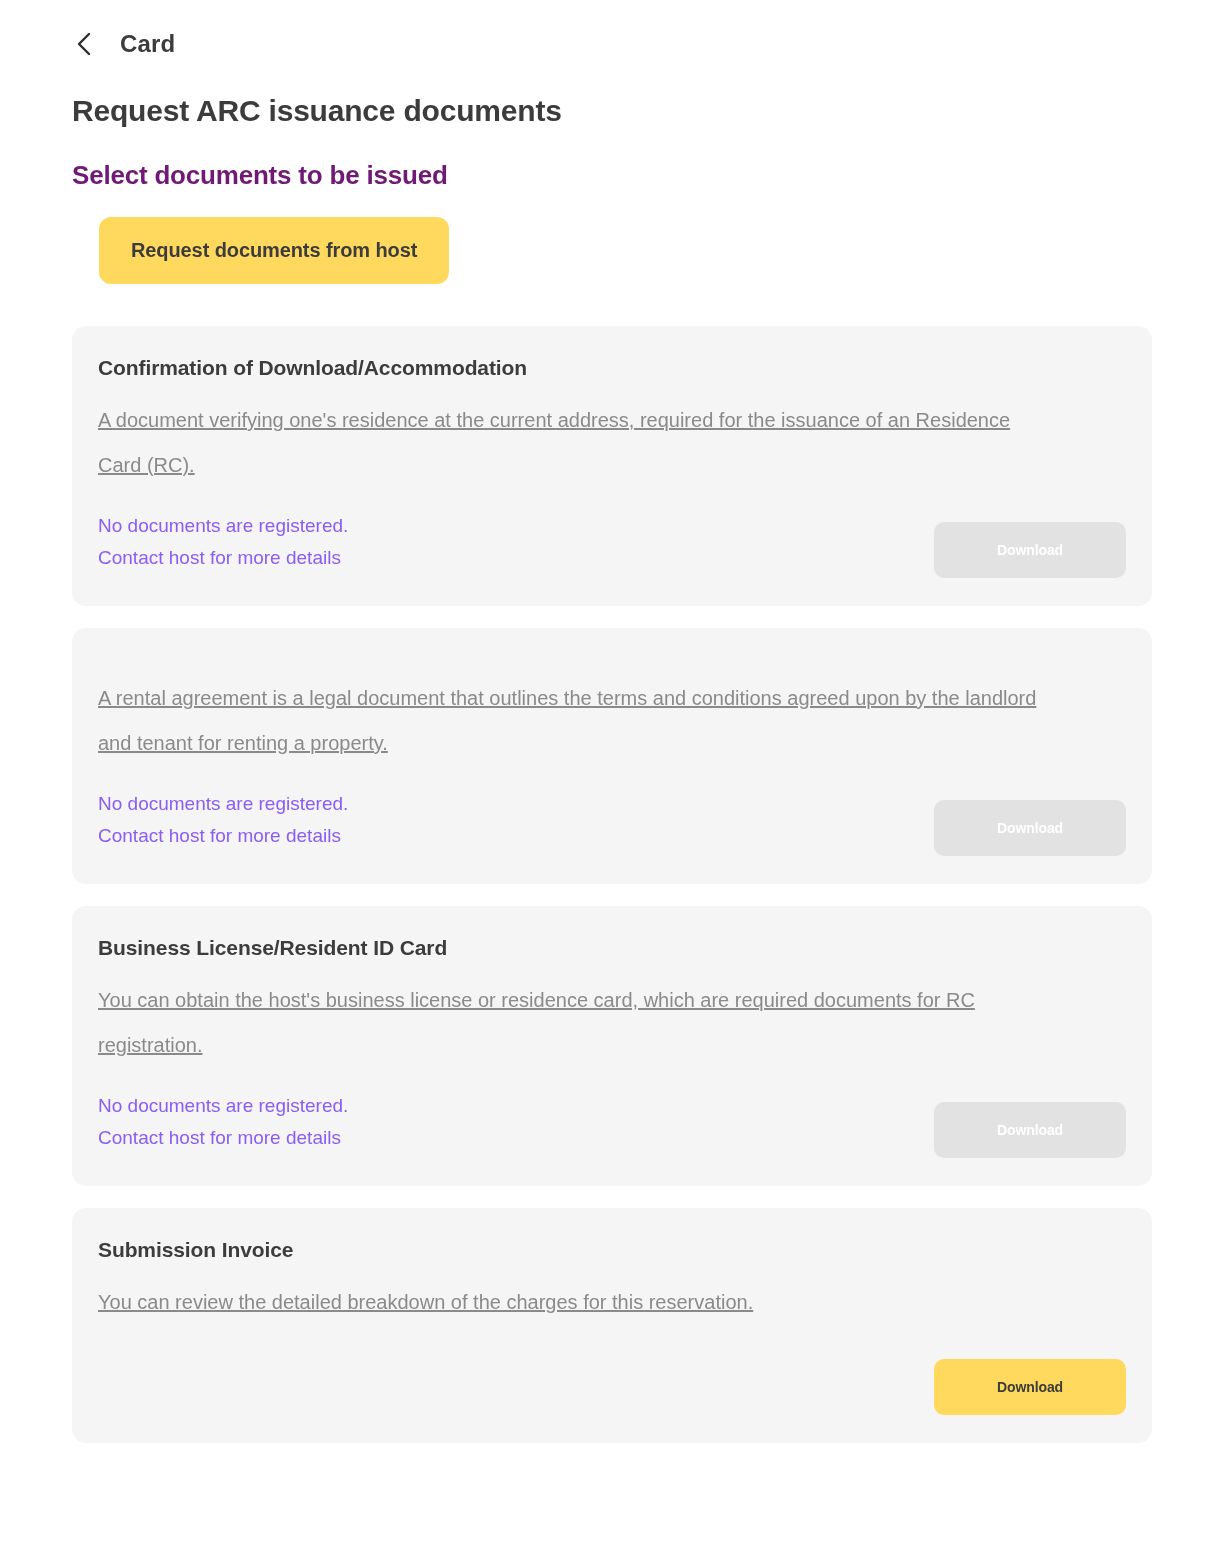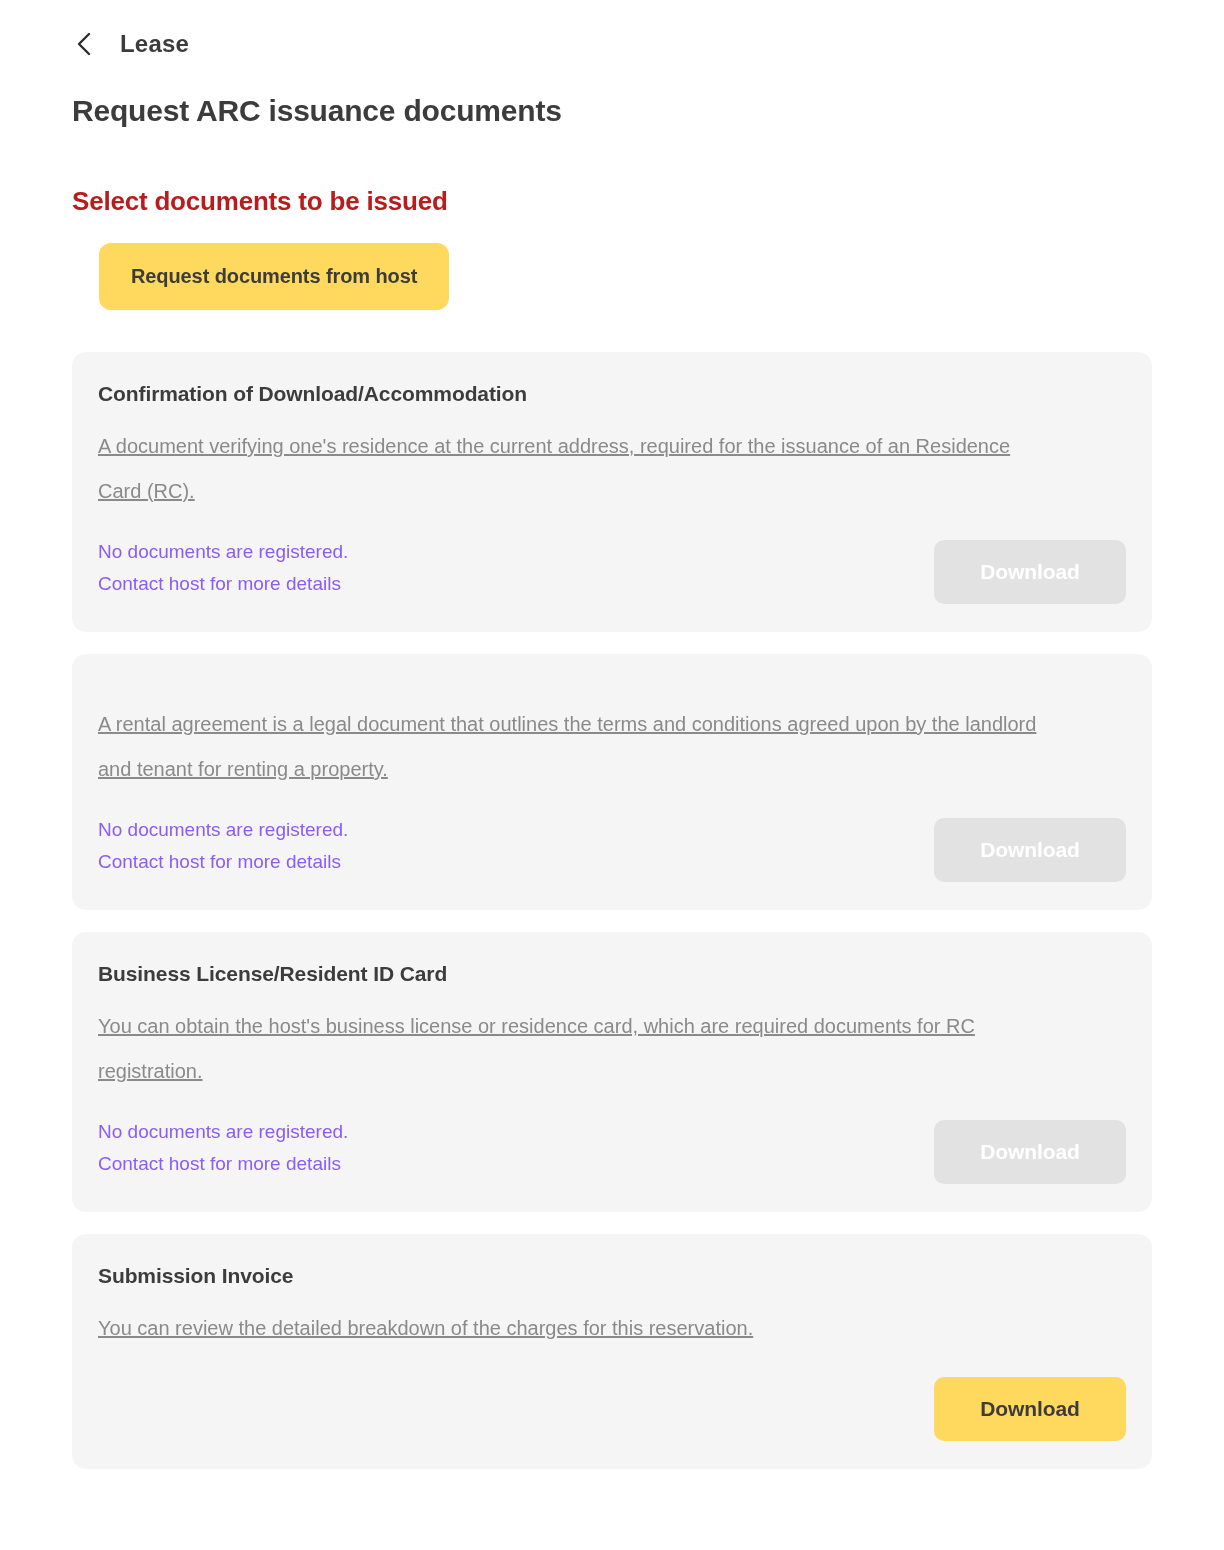--- a/index.html
+++ b/index.html
@@ -44,22 +44,22 @@
   .page-title {
     font-size: 30px;
     font-weight: bold;
     color: #3c3c3c;
     margin-top: 28px;
     letter-spacing: -0.2px;
   }
   .section-title {
     font-size: 26px;
     font-weight: bold;
-    color: #b91c1c;
-    margin-top: 58px;
+    color: #701a75;
+    margin-top: 32px;
     letter-spacing: -0.2px;
   }
   .section-desc {
     font-size: 20px;
     line-height: 41px;
     color: #8a8a8a;
     margin-top: 22px;
     max-width: 1010px;
   }
 
@@ -112,21 +112,21 @@
   }
   .status-text {
     font-size: 19px;
     line-height: 32px;
     color: #8b5cf6;
     padding-bottom: 4px;
   }
   .btn-download {
     border: none;
     border-radius: 10px;
-    font-size: 21px;
+    font-size: 14px;
     font-weight: bold;
     font-family: "Liberation Sans", sans-serif;
     padding: 20px 30px;
     min-width: 192px;
     text-align: center;
     letter-spacing: -0.1px;
   }
   .btn-download.disabled {
     background: #e2e2e2;
     color: #ffffff;
@@ -143,21 +143,21 @@
 <body>
 
 <div class="page">
 
   <div class="backbar">
     <span class="back-chevron">
       <svg width="26" height="26" viewBox="0 0 26 26" fill="none" xmlns="http://www.w3.org/2000/svg">
         <path d="M17 3 L7 13 L17 23" stroke="#2d2d2d" stroke-width="2.4" stroke-linecap="round" stroke-linejoin="round"></path>
       </svg>
     </span>
-    <span class="back-label">Lease</span>
+    <span class="back-label">Card</span>
   </div>
 
   <h1 class="page-title">Request ARC issuance documents</h1>
 
   <h2 class="section-title">Select documents to be issued</h2>
 
 
   <button class="btn-yellow">Request documents from host</button>
 
   <div class="cards">

